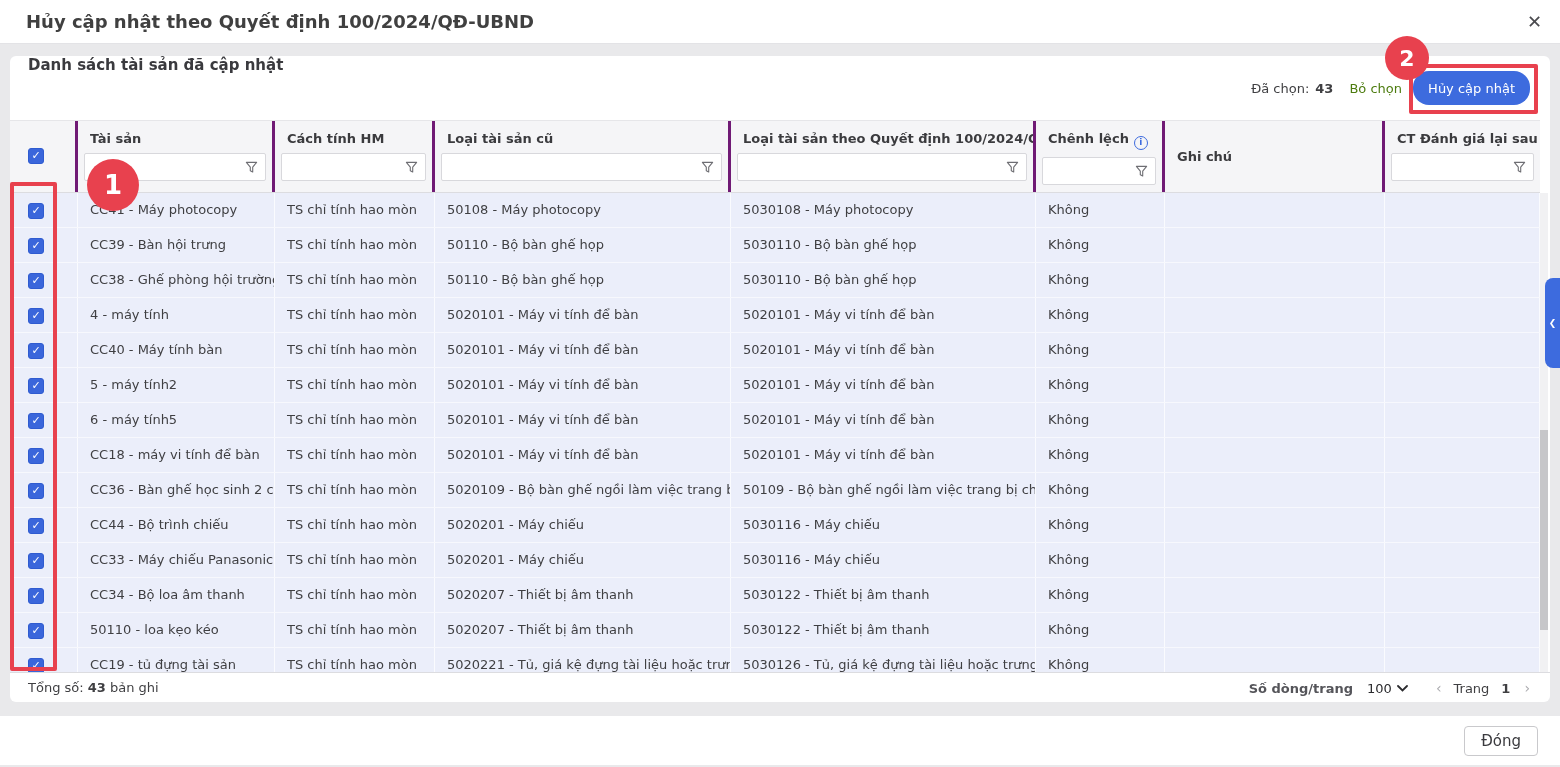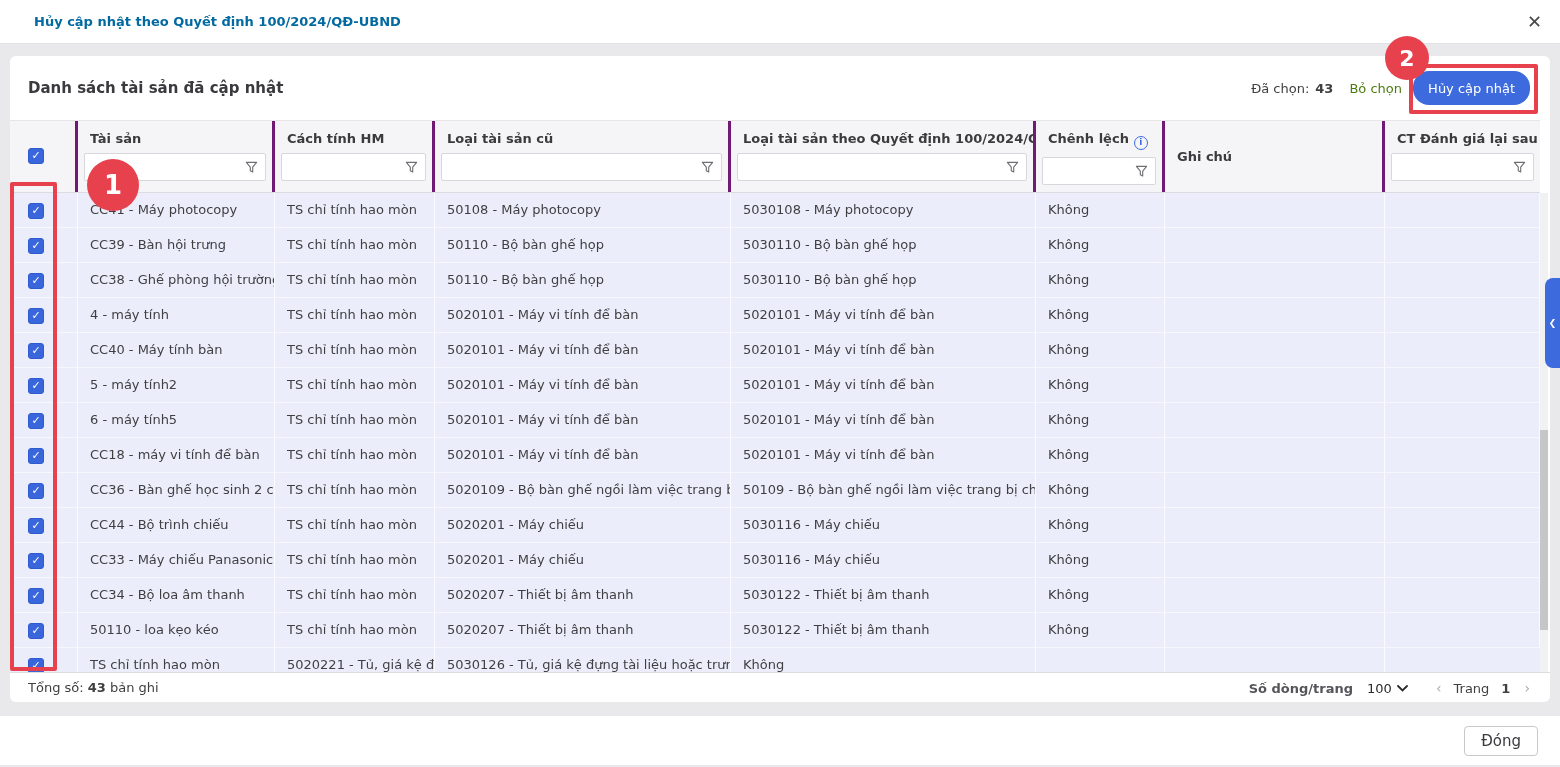--- a/index.html
+++ b/index.html
@@ -3,25 +3,25 @@
 <meta charset="utf-8">
 <style>
   * { box-sizing: border-box; margin: 0; padding: 0; }
   html,body { width:1560px; height:767px; overflow:hidden; }
   body {
     font-family: "DejaVu Sans", "Liberation Sans", sans-serif;
     background:#E9E9EB; position:relative; font-size:13px; color:#3F3F42;
   }
   
   .titlebar { position:absolute; top:0; left:0; width:1560px; height:44px; background:#FFFFFF; border-bottom:1px solid #E3E3E6; z-index:2;}
-  .titlebar .ttl { position:absolute; left:34px; top:0; line-height:44px; font-size:13px; font-weight:600; color:#0369a1;}
+  .titlebar .ttl { position:absolute; left:26px; top:0; line-height:44px; font-size:18px; font-weight:600; color:#404040;}
   .titlebar .x { position:absolute; right:18px; top:0; line-height:44px; font-size:18px; color:#4B4B4F; cursor:pointer; font-weight:400;}
   
   .panel { position:absolute; left:10px; top:56px; width:1540px; height:646px; background:#FFFFFF; border-radius:6px; z-index:1;}
-  .panel-hdr { position:relative; height:64px; display:flex; align-items:center; }
+  .panel-hdr { position:relative; height:64px; display:flex; }
   .panel-hdr .heading { margin-left:18px; font-size:15px; font-weight:700; color:#3A3A3E; }
   .hdr-right { position:absolute; right:148px; top:0; height:64px; display:flex; align-items:center; gap:6px; }
   .sel-label { color:#3F3F42; }
   .sel-count { font-weight:700; margin-right:10px; }
   .link { color:#4d7c0f; cursor:pointer; }
   .btn-primary { position:absolute; right:20px; top:15px; height:34px; padding:0 15px; background:#3D6BDE; color:#FFFFFF;
     border:none; border-radius:16px; font-size:13px; font-family:inherit; cursor:pointer; }
   
   .grid-row { display:grid; grid-template-columns:68px 197px 160px 296px 305px 129px 220px 155px; }
   .thead { position:absolute; top:64px; left:0; width:1530px; height:73px; background:#F5F5F7; border-top:1px solid #E6E6E9; border-bottom:1px solid #DCDCE0; }
@@ -292,20 +292,21 @@
         <div class="td">50110 - loa kẹo kéo</div>
         <div class="td">TS chỉ tính hao mòn</div>
         <div class="td">5020207 - Thiết bị âm thanh</div>
         <div class="td">5030122 - Thiết bị âm thanh</div>
         <div class="td">Không</div>
         <div class="td"></div>
         <div class="td"></div>
       </div>
       <div class="trow grid-row">
         <div class="td cb-cell"><span class="cb">✓</span></div>
+        <div class="td">CC19 - tủ đựng tài sản</div>
         <div class="td">TS chỉ tính hao mòn</div>
         <div class="td">5020221 - Tủ, giá kệ đựng tài liệu hoặc trưng bày</div>
         <div class="td">5030126 - Tủ, giá kệ đựng tài liệu hoặc trưng bày</div>
         <div class="td">Không</div>
         <div class="td"></div>
         <div class="td"></div>
       </div>
     </div>
 
   <div class="vtrack">

